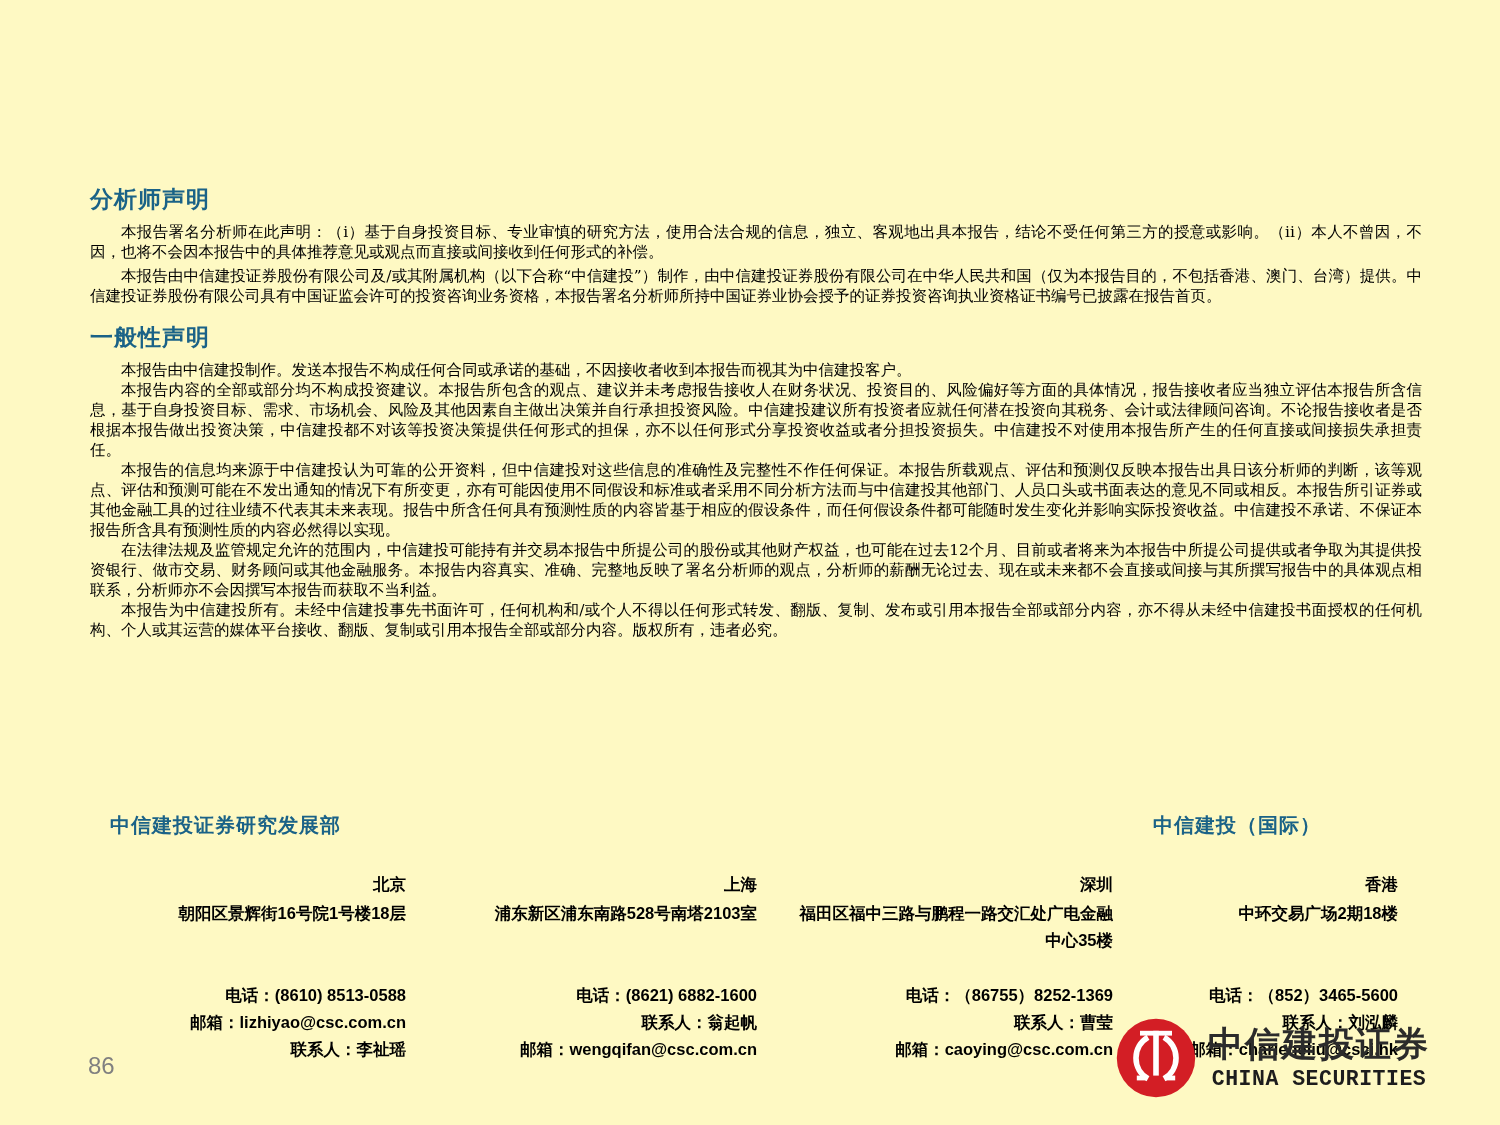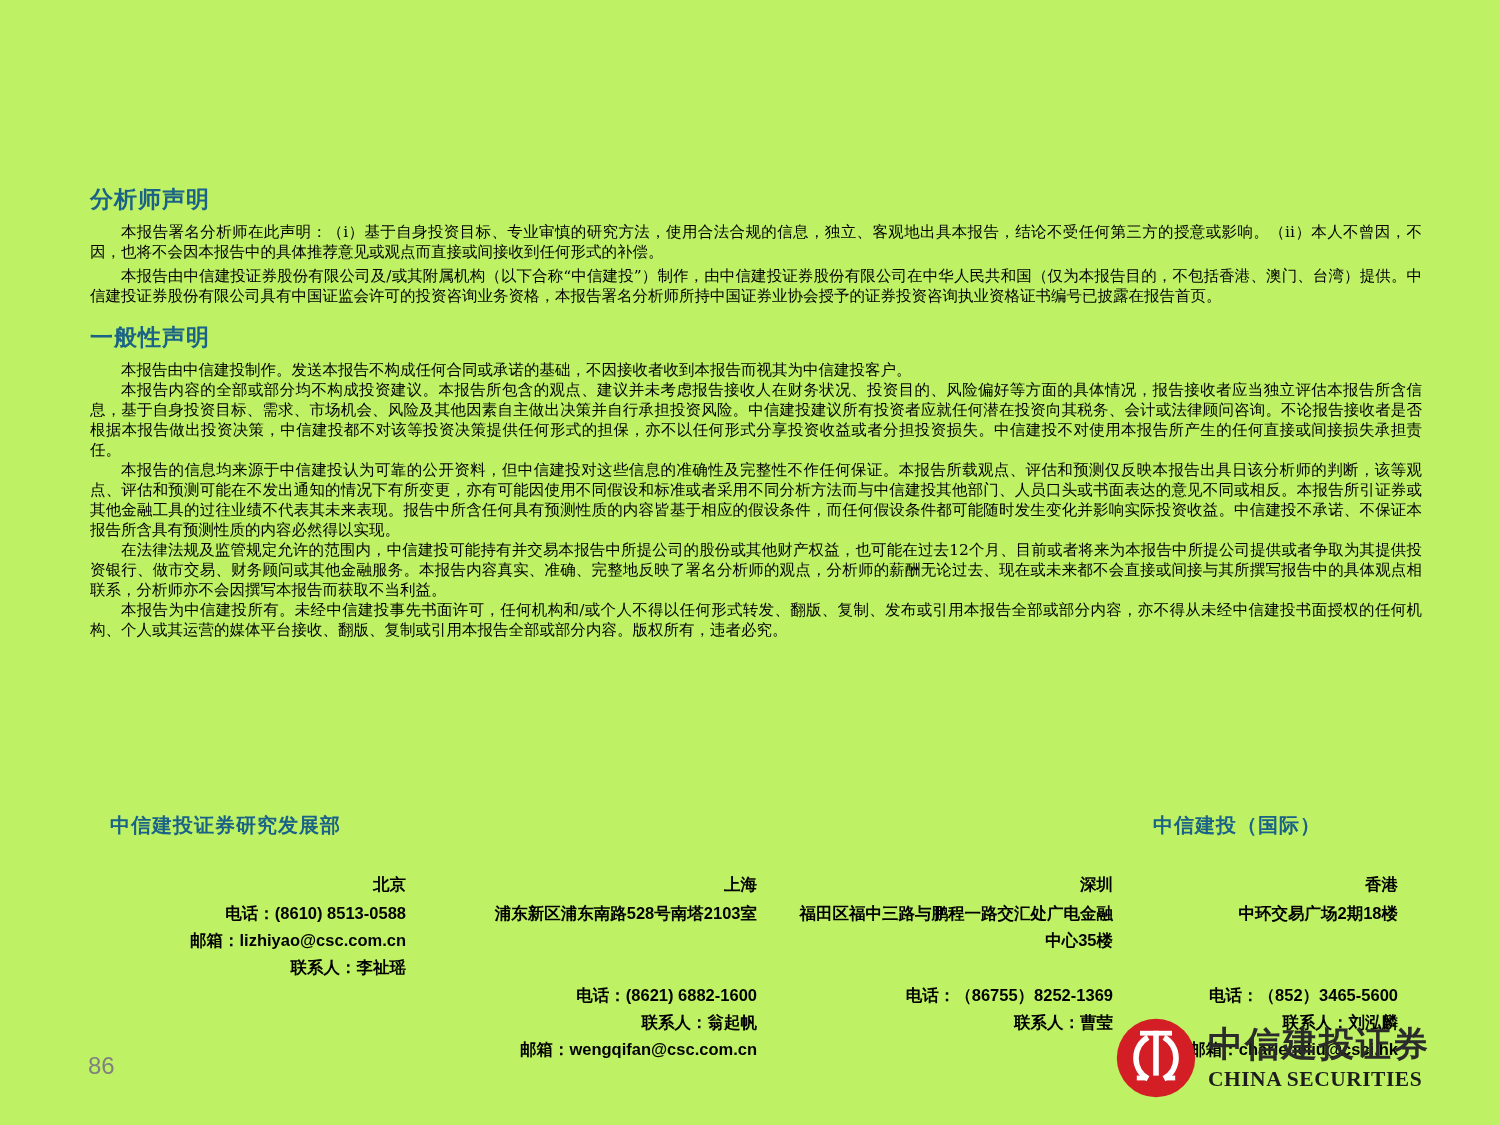--- a/index.html
+++ b/index.html
@@ -1,20 +1,20 @@
 <!DOCTYPE html>
 <html><head>
 <meta charset="utf-8">
 <style>
   * { box-sizing: border-box; margin: 0; padding: 0; }
   html,body { background:#e8e8e8; }
   .page {
     position: relative;
     width: 1500px; height: 1125px;
-    background: #bef264;
+    background: #fef9c3;
     font-family: "DejaVu Serif", "Liberation Serif", serif;
     color: #000;
     overflow: hidden;
     margin: 0 auto;
   }
   .content {
     position: absolute;
     left: 90px; top: 168px;
     width: 1332px;
   }
@@ -94,26 +94,27 @@
   .logo-text { display: flex; flex-direction: column; }
   .logo-cn {
     font-family: "DejaVu Serif", serif;
     font-size: 35px;
     font-weight: bold;
     color: #2b2b2b;
     letter-spacing: 2px;
     line-height: 42px;
   }
   .logo-en {
-    font-family: Liberation Serif, serif;
+    font-family: Liberation Mono, monospace;
     font-size: 21.5px;
     font-weight: bold;
     color: #1d1d1d;
     letter-spacing: 0.5px;
     line-height: 28px;
+    text-align: center;
   }
 </style>
 </head>
 <body>
 
 <div class="page">
 
   <div class="content">
 
     <section class="section">
@@ -137,38 +138,40 @@
   </div>
 
   <div class="footer">
     <div class="footer-grid">
 
       <div class="dept-heading">中信建投证券研究发展部</div>
       <div class="intl-heading">中信建投（国际）</div>
 
       <div class="office">
         <div class="office-city">北京</div>
+        <div class="office-address">朝阳区景辉街16号院1号楼18层</div>
         <div class="office-line">电话：(8610) 8513-0588</div>
         <div class="office-line">邮箱：lizhiyao@csc.com.cn</div>
         <div class="office-line">联系人：李祉瑶</div>
       </div>
 
       <div class="office">
         <div class="office-city">上海</div>
         <div class="office-address">浦东新区浦东南路528号南塔2103室</div>
         <div class="office-line">电话：(8621) 6882-1600</div>
         <div class="office-line">联系人：翁起帆</div>
         <div class="office-line">邮箱：wengqifan@csc.com.cn</div>
       </div>
 
       <div class="office">
         <div class="office-city">深圳</div>
         <div class="office-address">福田区福中三路与鹏程一路交汇处广电金融中心35楼</div>
         <div class="office-line">电话：（86755）8252-1369</div>
         <div class="office-line">联系人：曹莹</div>
+        <div class="office-line">邮箱：caoying@csc.com.cn</div>
       </div>
 
       <div class="office">
         <div class="office-city">香港</div>
         <div class="office-address">中环交易广场2期18楼</div>
         <div class="office-line">电话：（852）3465-5600</div>
         <div class="office-line">联系人：刘泓麟</div>
         <div class="office-line">邮箱：charleneliu@csci.hk</div>
       </div>
 

